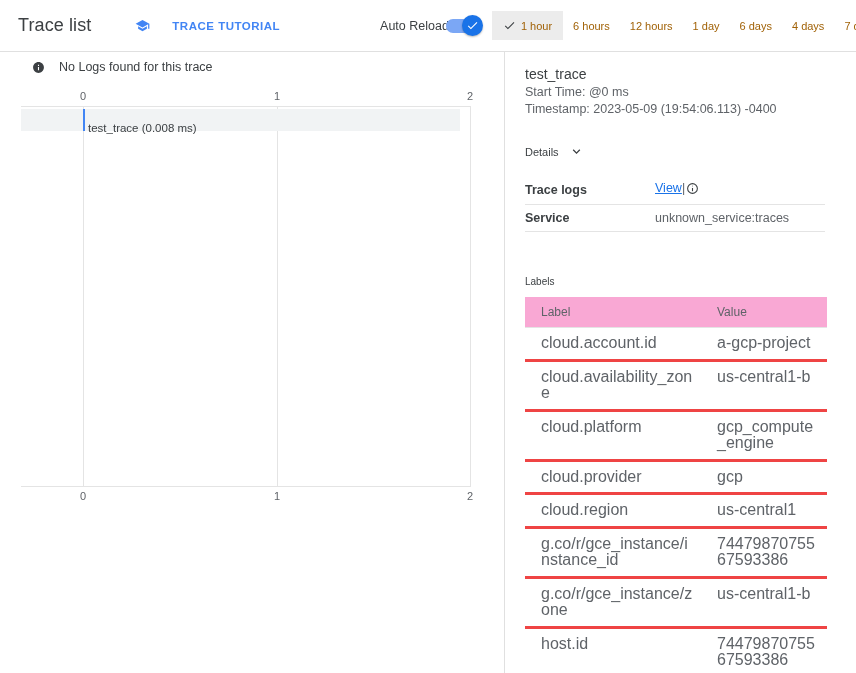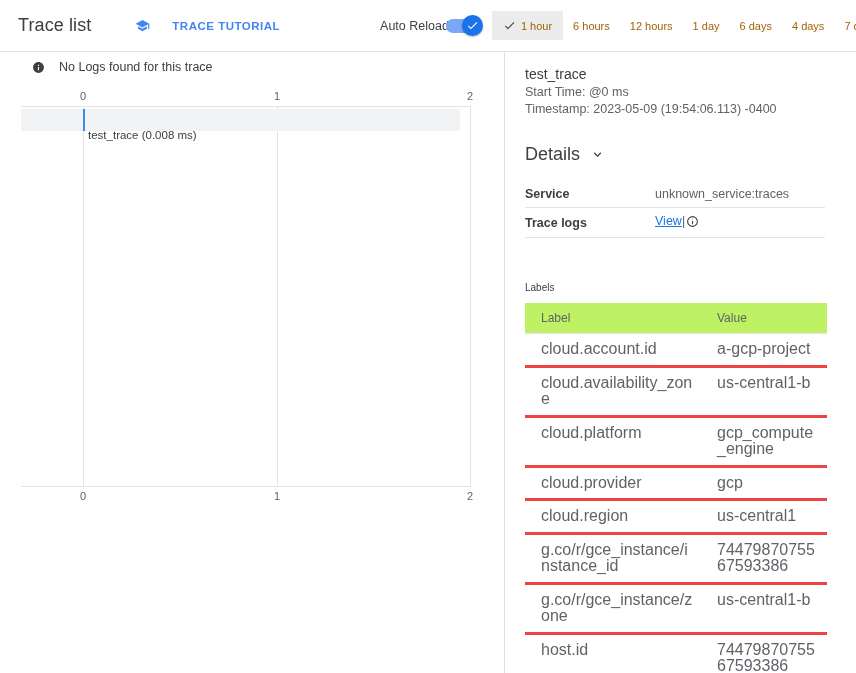--- a/index.html
+++ b/index.html
@@ -170,21 +170,21 @@
   }
   .span-bar {
     position: absolute;
     top: 25px;
     width: 2px;
     height: 22px;
     background: #4285f4;
   }
   .span-label {
     position: absolute;
-    top: 45px;
+    top: 38px;
     font-size: 11.5px;
     color: #3c4043;
     white-space: nowrap;
   }
 
   
   .trace-name {
     font-size: 14px;
     color: #3c4043;
     margin-top: 14px;
@@ -192,21 +192,21 @@
   .meta-line {
     font-size: 12.5px;
     color: #5f6368;
     margin-top: 3px;
   }
   .details-head {
     display: flex;
     align-items: center;
     gap: 10px;
     margin-top: 28px;
-    font-size: 18px;
+    font-size: 11px;
     color: #3c4043;
     cursor: pointer;
     width: max-content;
   }
   .details-head svg { display: block; }
 
   .kv-table {
     width: 300px;
     border-collapse: collapse;
     margin-top: 16px;
@@ -240,21 +240,21 @@
     margin-top: 44px;
   }
 
   .labels-table {
     width: 302px;
     border-collapse: collapse;
     margin-top: 10px;
     table-layout: fixed;
   }
   .labels-table th {
-    background: #bef264;
+    background: #f9a8d4;
     text-align: left;
     font-weight: normal;
     font-size: 12px;
     color: #5f6368;
     padding: 8px 0 8px 16px;
     border-bottom: 1px solid #e4e4e4;
   }
   .labels-table th.col-label { width: 160px; }
   .labels-table td {
     font-size: 16px;
@@ -358,33 +358,33 @@
       <span>
         <svg width="15" height="15" viewBox="0 0 24 24" fill="#3c4043">
             <path d="M7.41 8.59L12 13.17l4.59-4.58L18 10l-6 6-6-6z"></path>
           </svg>
       </span>
     </div>
 
     <table class="kv-table">
       <tbody>
         <tr>
-          <td class="k">Service</td>
-          <td class="v">unknown_service:traces</td>
-        </tr>
-        <tr>
           <td class="k">Trace logs</td>
           <td class="v">
             <span class="link">View</span><span class="sep">|</span><span class="info-outline"><svg width="13" height="13" viewBox="0 0 24 24" fill="none" stroke="#3c4043" stroke-width="2">
                   <circle cx="12" cy="12" r="9"></circle>
                   <line x1="12" y1="11" x2="12" y2="17"></line>
                   <circle cx="12" cy="7.5" r="0.9" fill="#3c4043" stroke="none"></circle>
                 </svg></span>
           </td>
         </tr>
+        <tr>
+          <td class="k">Service</td>
+          <td class="v">unknown_service:traces</td>
+        </tr>
       </tbody>
     </table>
 
     <div class="labels-title">Labels</div>
 
     <table class="labels-table">
       <thead>
         <tr>
           <th class="col-label">Label</th>
           <th>Value</th>

